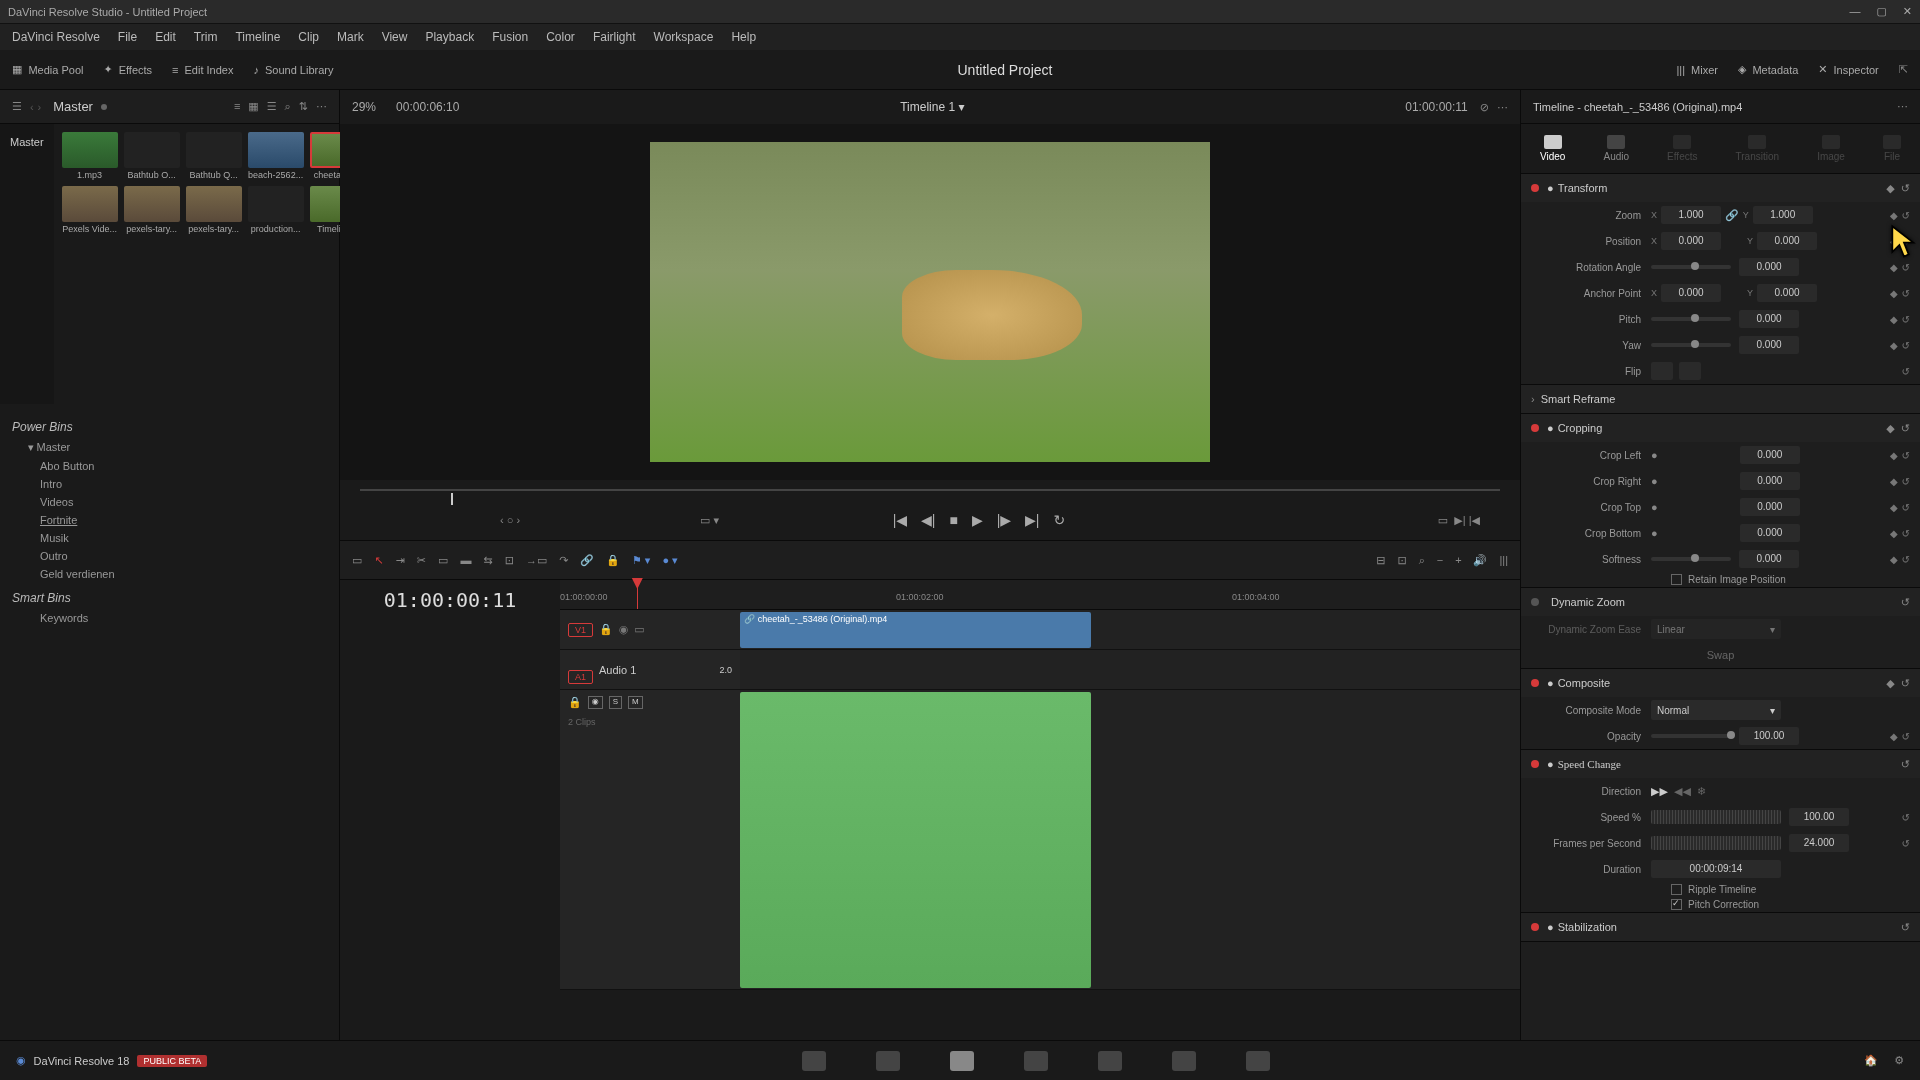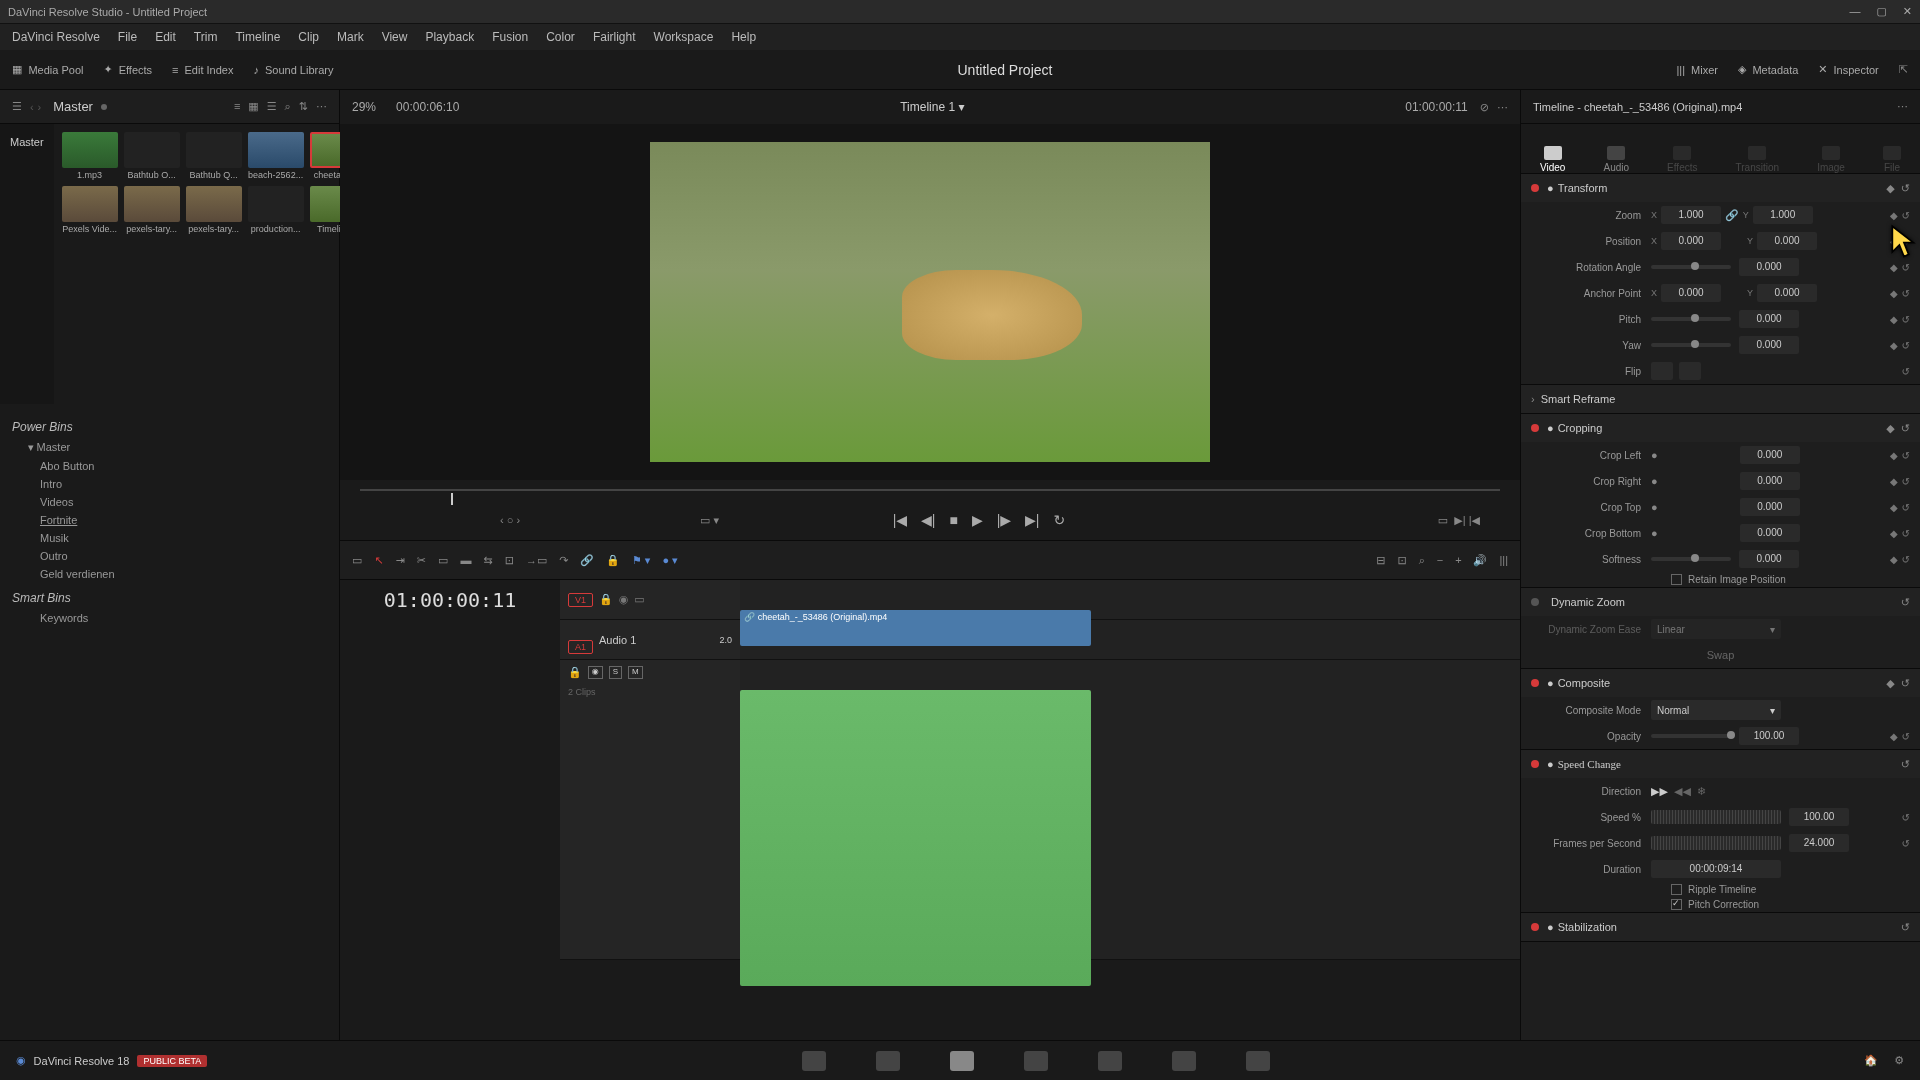--- a/index.html
+++ b/index.html
@@ -58,27 +58,27 @@
 .ruler { height: 30px; background: #1e1e1e; position: relative; border-bottom: 1px solid #0a0a0a; }
 .ruler-tick { position: absolute; font-size: 9px; color: #888; top: 12px; }
 .playhead { position: absolute; left: 8%; top: 0; width: 1px; height: 100%; background: #d63a3a; z-index: 10; }
 .playhead::before { content: ''; position: absolute; top: -2px; left: -5px; width: 11px; height: 11px; background: #d63a3a; clip-path: polygon(0 0, 100% 0, 50% 100%); }
 .track-row { height: 40px; display: flex; background: #222; border-bottom: 1px solid #111; }
 .track-header { width: 180px; display: flex; align-items: center; gap: 6px; padding: 0 8px; background: #252525; }
 .track-tag { padding: 1px 6px; border: 1px solid #888; border-radius: 2px; font-size: 9px; }
 .track-tag.v { color: #d63a3a; border-color: #d63a3a; }
 .track-tag.a { color: #d63a3a; border-color: #d63a3a; margin-top: 14px; }
 .track-content { flex: 1; position: relative; }
-.clip { position: absolute; height: 36px; top: 2px; border-radius: 2px; font-size: 9px; padding: 2px 4px; overflow: hidden; margin-top: 28px; }
+.clip { position: absolute; height: 36px; top: 2px; border-radius: 2px; font-size: 9px; padding: 2px 4px; overflow: hidden; }
 .clip.video { background: #4a7aaa; color: #fff; }
 .audio-track-body { height: 300px; }
 .clip.audio-body { height: 296px; background: linear-gradient(#6aba6a, #5aaa5a); }
 .right-panel { width: 400px; background: #1e1e1e; border-left: 1px solid #0a0a0a; overflow-y: auto; }
 .insp-header { height: 34px; display: flex; align-items: center; padding: 0 12px; font-size: 11px; color: #ccc; background: #1a1a1a; border-bottom: 1px solid #0a0a0a; }
-.insp-tabs { height: 50px; display: flex; align-items: flex-end; justify-content: space-around; background: #1a1a1a; border-bottom: 1px solid #0a0a0a; }
+.insp-tabs { height: 50px; display: flex; align-items: center; justify-content: space-around; background: #1a1a1a; border-bottom: 1px solid #0a0a0a; }
 .insp-tab { display: flex; flex-direction: column; align-items: center; gap: 2px; font-size: 10px; color: #888; cursor: pointer; }
 .insp-tab.active { color: #fff; }
 .insp-tab-icon { width: 18px; height: 14px; background: #444; border-radius: 2px; }
 .insp-tab.active .insp-tab-icon { background: #ccc; }
 .insp-section { border-bottom: 1px solid #0a0a0a; }
 .section-hdr { height: 28px; display: flex; align-items: center; padding: 0 10px; background: #222; font-size: 11px; color: #ccc; }
 .section-hdr .dot { width: 8px; height: 8px; border-radius: 50%; background: #d63a3a; margin-right: 8px; }
 .section-hdr .dot.off { background: #555; }
 .section-hdr .kf-controls { margin-left: auto; display: flex; gap: 6px; color: #888; }
 .param-row { height: 26px; display: flex; align-items: center; padding: 0 10px; }
@@ -297,20 +297,26 @@
       <span class="etb-icon">−</span>
       <span class="etb-icon">+</span>
       <span class="etb-icon">🔊</span>
       <span class="etb-icon">|||</span>
     </div>
     <div class="timeline-area">
       <div class="timeline-ruler-col">
         <span class="tc-display">01:00:00:11</span>
       </div>
       <div class="timeline-tracks">
+        <div class="ruler">
+          <span class="ruler-tick" style="left:0%;">01:00:00:00</span>
+          <span class="ruler-tick" style="left:35%;">01:00:02:00</span>
+          <span class="ruler-tick" style="left:70%;">01:00:04:00</span>
+          <div class="playhead"></div>
+        </div>
         <div class="track-row">
           <div class="track-header">
             <span class="track-tag v">V1</span>
             <span style="color:#777;">🔒</span>
             <span style="color:#777;">◉</span>
             <span style="color:#777;">▭</span>
           </div>
           <div class="track-content">
             <div class="clip video" style="left:0%;width:45%;">🔗 <span>cheetah_-_53486 (Original).mp4</span></div>
           </div>

